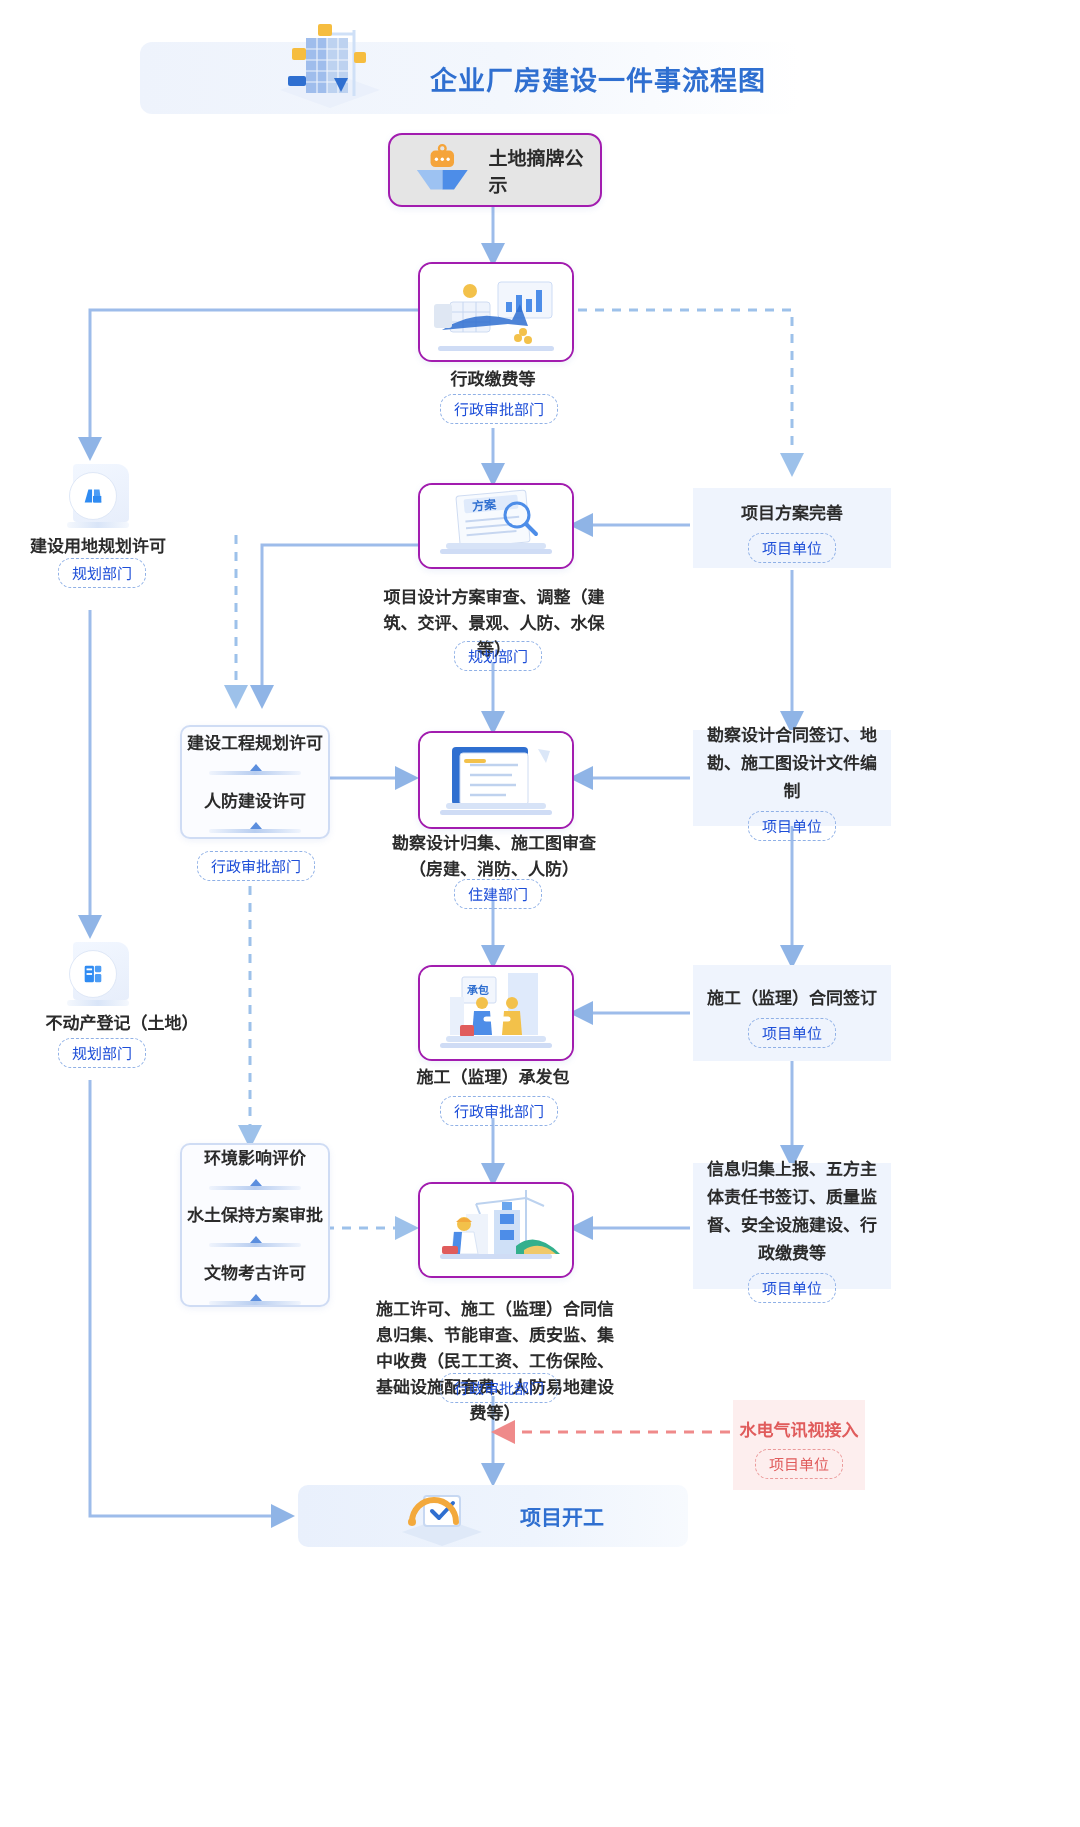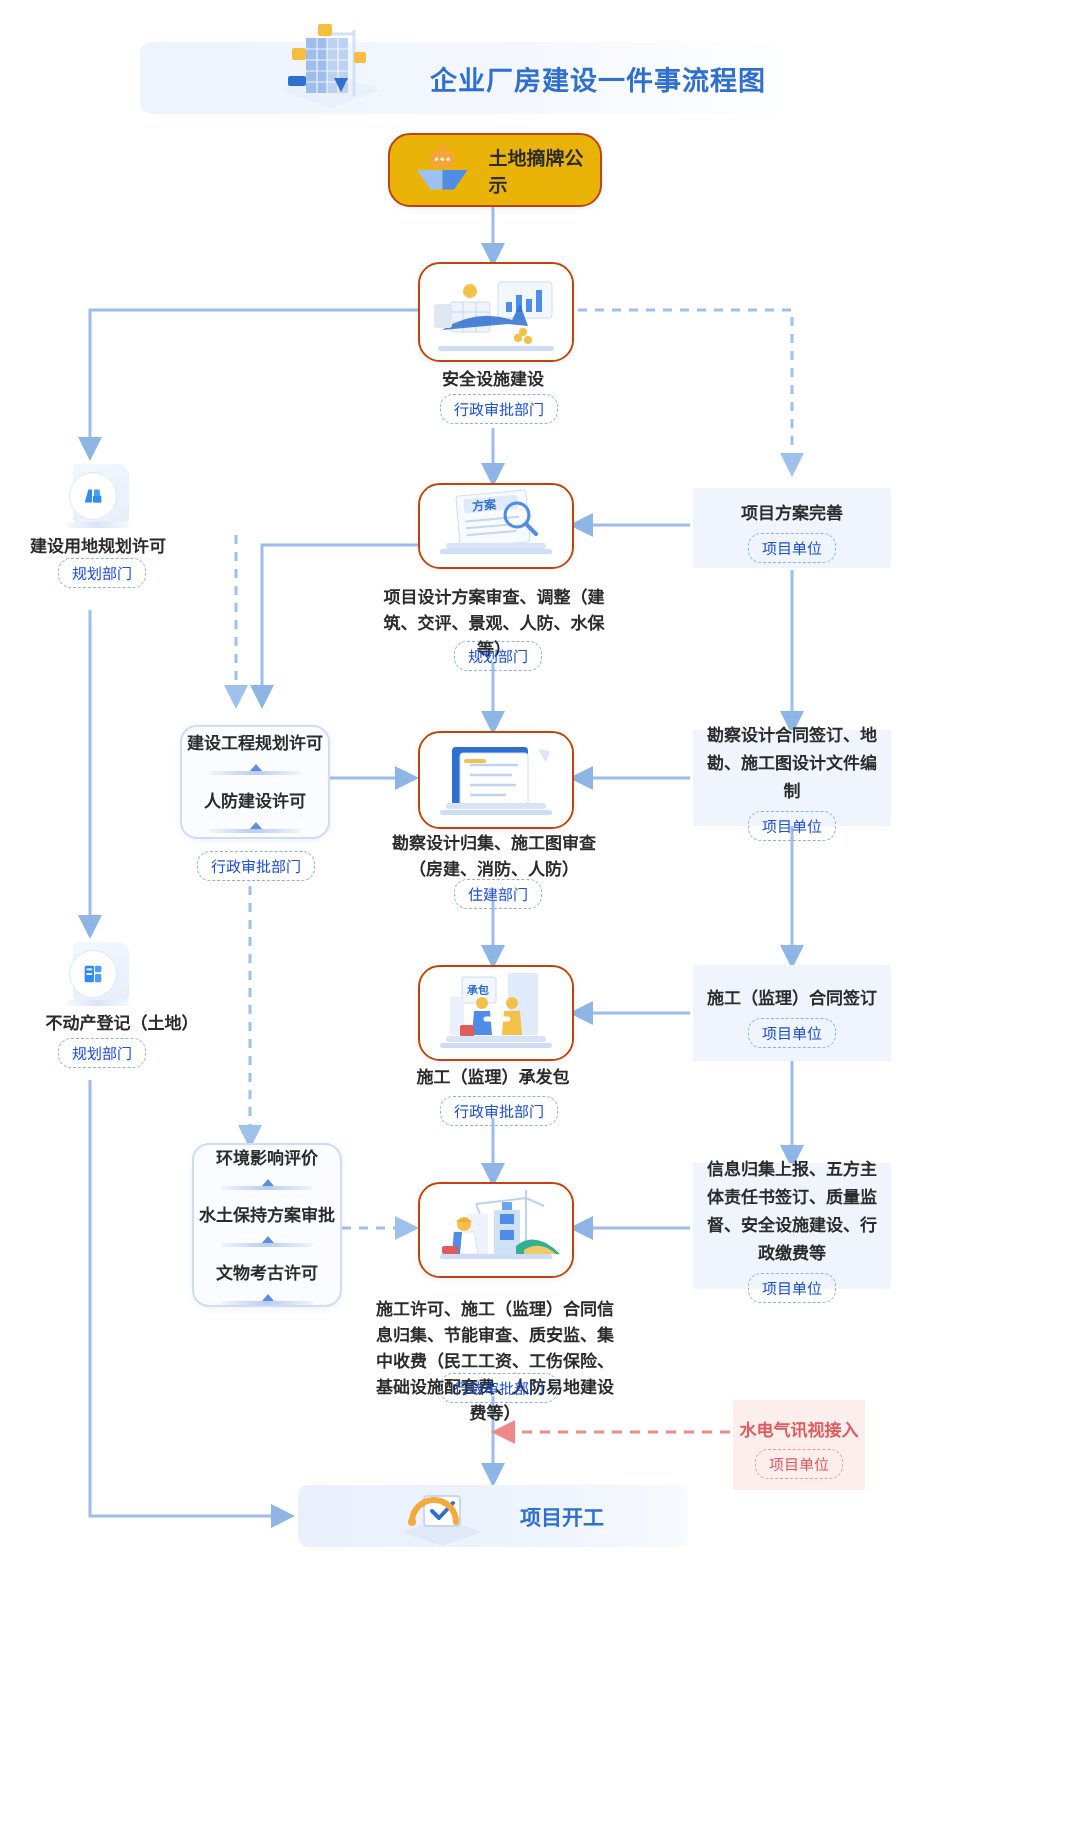--- a/index.html
+++ b/index.html
@@ -22,23 +22,23 @@
   .header-title{
     position:absolute;left:430px;top:55px;width:370px;height:46px;
     display:flex;align-items:center;
     font-size:27px;font-weight:bold;color:#2f6fd0;letter-spacing:1px;
   }
   .header-illus{position:absolute;left:270px;top:18px;width:120px;height:100px;}
 
   
   .card{
     position:absolute;
-    background:#eab308;
-    border:2px solid #c2410c;
-    border-radius:22px;
+    background:#e5e5e5;
+    border:2px solid #a21caf;
+    border-radius:14px;
     box-shadow:0 2px 6px rgba(120,150,210,.14);
     overflow:hidden;
   }
   .card-illus{position:absolute;inset:0;}
   .cap{
     position:absolute;text-align:center;
     font-size:17px;line-height:26px;color:#2b2b2b;font-weight:bold;
   }
   .badge{
     position:absolute;
@@ -60,21 +60,21 @@
     text-align:center;
   }
   .tint .t-text{font-size:17px;line-height:28px;color:#2b2b2b;font-weight:bold;padding:0 12px;}
   .tint.pinkbg{background:#fdeeee;}
 
   
   .stack{
     position:absolute;
     background:#fbfcff;
     border:2px solid #cfdcf4;
-    border-radius:17px;
+    border-radius:10px;
     box-shadow:0 2px 6px rgba(120,150,210,.12);
     display:flex;flex-direction:column;align-items:center;justify-content:center;
   }
   .stack-item{font-size:17px;color:#2b2b2b;font-weight:bold;text-align:center;line-height:26px;}
   .divider{position:relative;width:92px;height:12px;margin:8px 0 12px;}
   .divider .bar{
     position:absolute;left:0;top:7px;width:92px;height:4px;border-radius:2px;
     background:linear-gradient(90deg,rgba(175,200,240,.15),#b7cdf0,rgba(175,200,240,.15));
   }
   .divider .tri{
@@ -250,21 +250,21 @@
       <path d="M22 66 Q56 44 92 56 L100 40 L108 62 L88 60" fill="#2f6fd0" opacity=".85"></path>
       <rect x="14" y="40" width="18" height="24" rx="3" fill="#dfe7f3"></rect>
       <g fill="#f3c14a">
           <circle cx="98" cy="74" r="4"></circle>
           <circle cx="108" cy="76" r="4"></circle>
           <circle cx="103" cy="68" r="4"></circle>
         </g>
       <rect x="18" y="82" width="116" height="5" rx="2.5" fill="#cfdcf5"></rect>
     </svg>
   </div>
-  <div class="cap" style="left:393px;top:366px;width:200px;">安全设施建设</div>
+  <div class="cap" style="left:393px;top:366px;width:200px;">行政缴费等</div>
   <div class="badge" style="left:440px;top:394px;">行政审批部门</div>
 
   <div class="card" style="left:418px;top:483px;width:152px;height:82px;">
     <svg class="card-illus" viewBox="0 0 152 82">
       <rect x="0" y="0" width="152" height="82" fill="#ffffff"></rect>
       <rect x="38" y="8" width="70" height="52" rx="3" fill="#f7fafe" stroke="#cfdcf2" transform="rotate(-5 73 34)"></rect>
       <rect x="44" y="12" width="54" height="14" rx="2" fill="#dfeafb" transform="rotate(-5 71 19)"></rect>
       <text x="52" y="24" font-size="12" fill="#2f6fd0" font-weight="bold" transform="rotate(-5 71 19)">方案</text>
       <g stroke="#c6d6f0" stroke-width="2" transform="rotate(-5 73 42)">
         <line x1="46" y1="34" x2="100" y2="34"></line>
@@ -386,21 +386,21 @@
         <div class="tri"></div>
       </div>
     <div class="stack-item">人防建设许可</div>
     <div class="divider" style="margin:8px 0 0;">
         <div class="bar"></div>
         <div class="tri"></div>
       </div>
   </div>
   <div class="badge" style="left:197px;top:851px;">行政审批部门</div>
 
-  <div class="stack" style="left:192px;top:1143px;width:146px;height:160px;">
+  <div class="stack" style="left:180px;top:1143px;width:146px;height:160px;">
     <div class="stack-item">环境影响评价</div>
     <div class="divider">
         <div class="bar"></div>
         <div class="tri"></div>
       </div>
     <div class="stack-item">水土保持方案审批</div>
     <div class="divider">
         <div class="bar"></div>
         <div class="tri"></div>
       </div>

